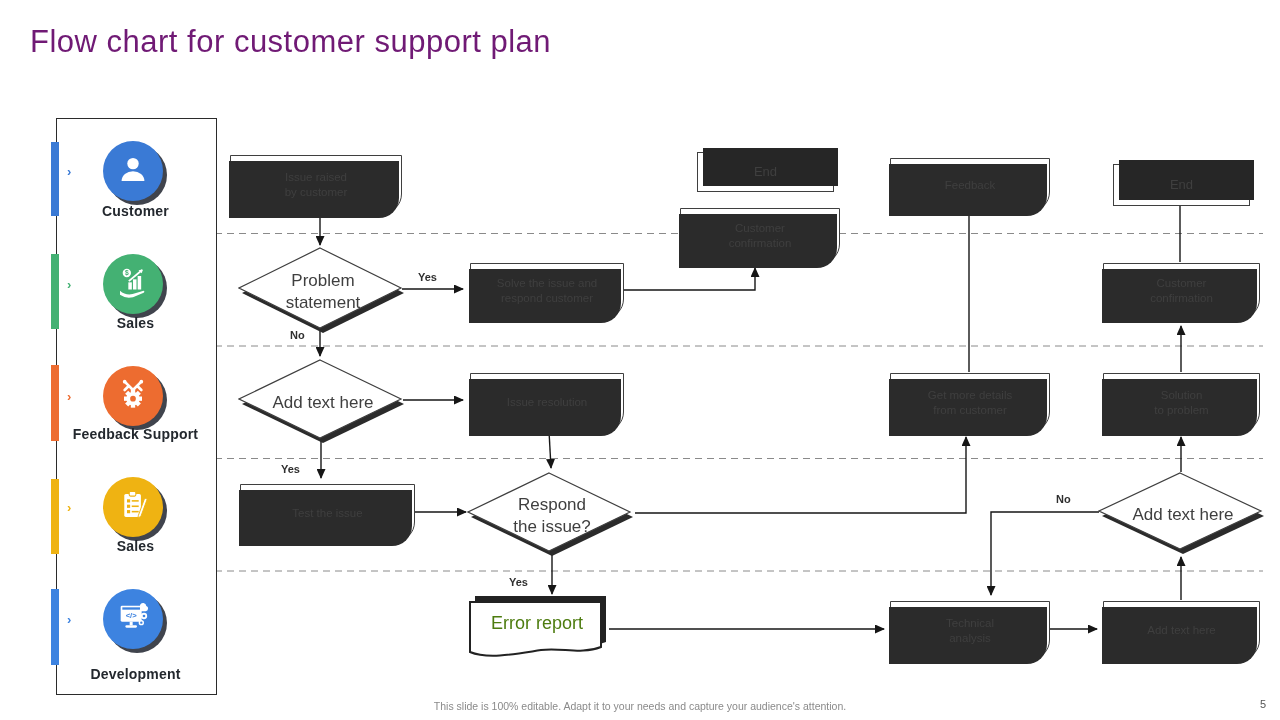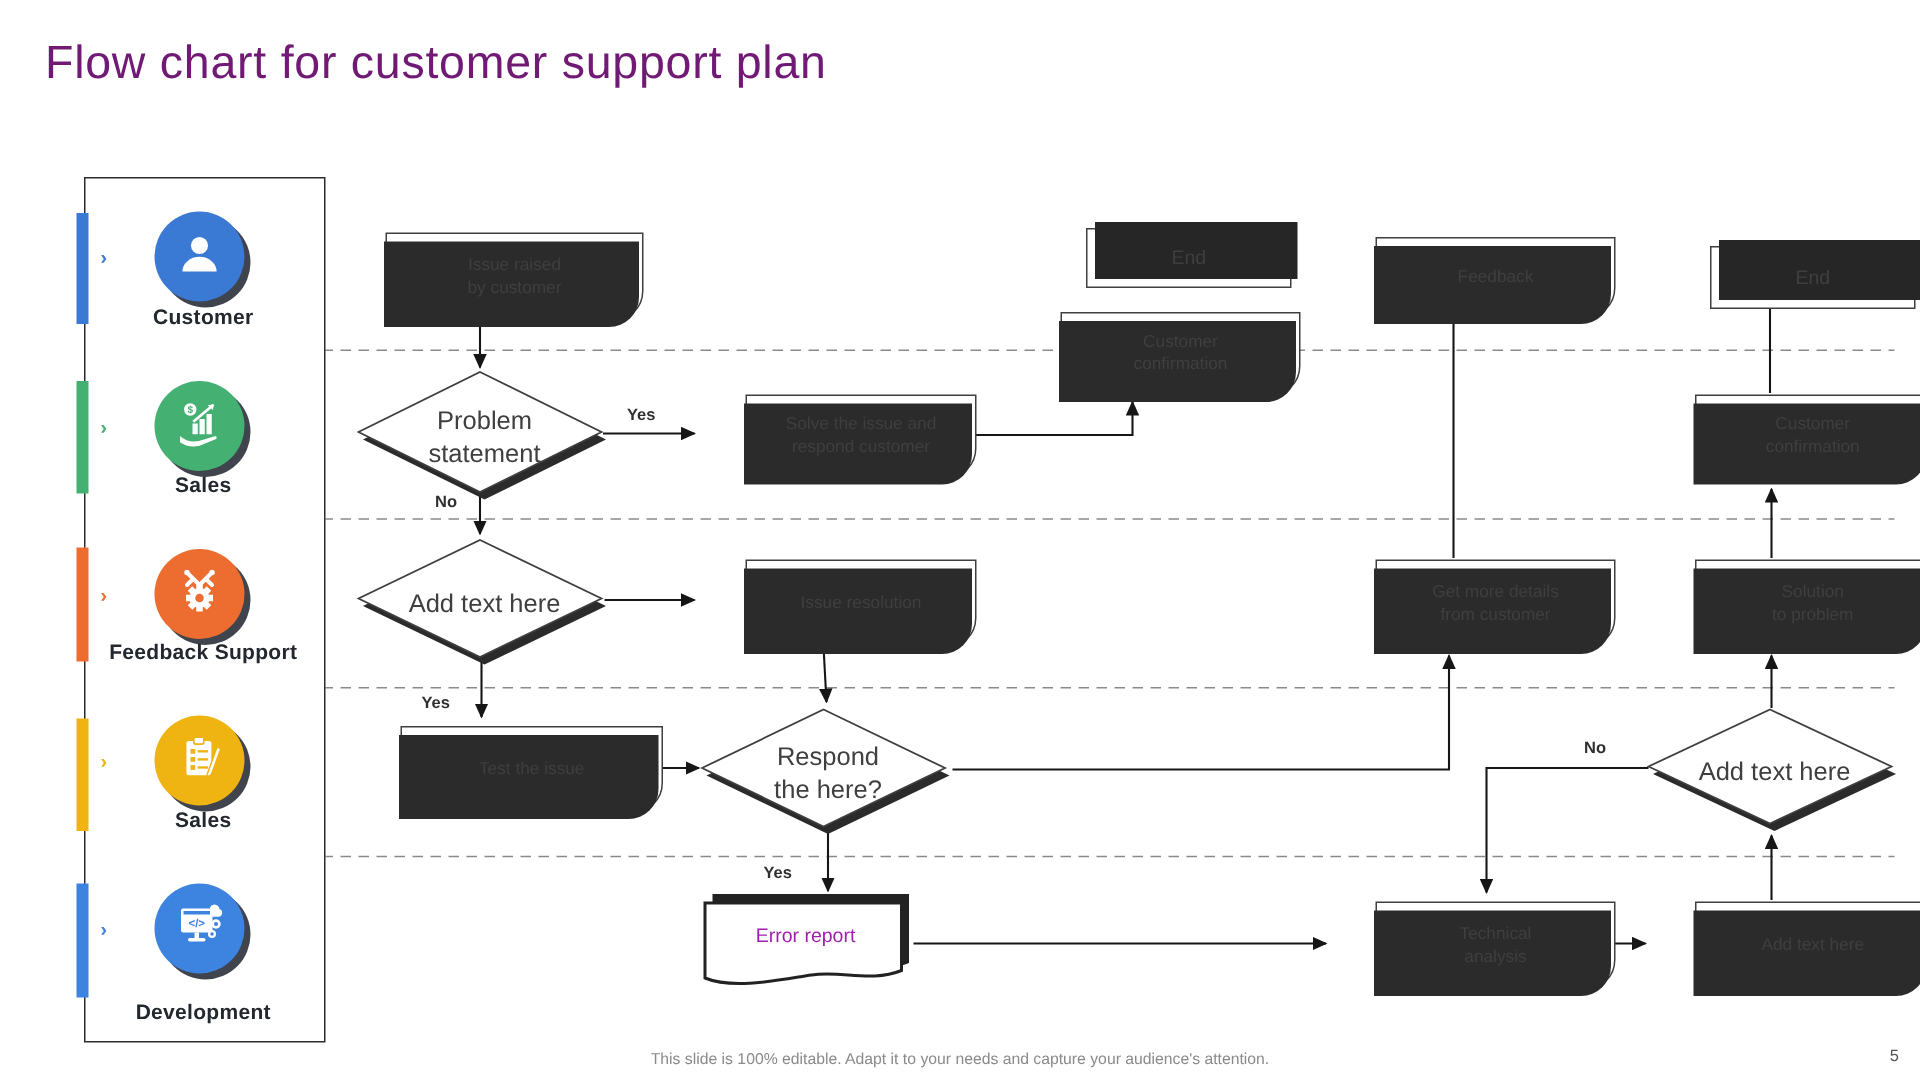--- a/index.html
+++ b/index.html
@@ -12,33 +12,33 @@
   .panel{position:absolute;left:56px;top:118px;width:159px;height:575px;border:1.3px solid #2b2b2b;background:#fff;z-index:3;}
   .lane-bar{position:absolute;left:51px;width:8px;z-index:4;}
   .lane-chevron{position:absolute;left:67px;width:12px;font-size:13px;font-weight:bold;z-index:4;}
   .lane-circle{position:absolute;width:60px;height:60px;border-radius:50%;z-index:4;
                box-shadow:4px 4px 0 rgba(38,42,52,.88);display:flex;align-items:center;justify-content:center;}
   .lane-label{position:absolute;left:56px;width:159px;text-align:center;font-size:14px;font-weight:bold;color:#23282e;z-index:4;letter-spacing:.2px;}
   
   svg.wires{position:absolute;left:0;top:0;z-index:1;}
   
   .node{position:absolute;background:#fff;border:1.2px solid #3f3f3f;display:flex;align-items:center;justify-content:center;
-        text-align:center;font-size:11.5px;line-height:1.3;color:#3f3f3f;white-space:pre-line;z-index:2;margin-left:27px;}
+        text-align:center;font-size:11.5px;line-height:1.3;color:#3f3f3f;white-space:pre-line;z-index:2;}
   .card{border-bottom-right-radius:20px;}
   .card::before{content:"";position:absolute;left:0;top:0;right:0;bottom:0;transform:translate(-2px,5px);
         background:#2b2b2b;border-bottom-right-radius:20px;z-index:-1;}
   .endbox{font-size:13px;}
   .endbox::before{content:"";position:absolute;left:0;top:0;right:0;bottom:0;transform:translate(5px,-5px);
         background:#262626;z-index:-1;}
   .dnode{position:absolute;z-index:2;}
   .dnode .dlabel{position:absolute;left:0;top:0;right:0;bottom:0;display:flex;align-items:center;justify-content:center;
         text-align:center;font-size:17px;line-height:1.3;color:#3f3f3f;white-space:pre-line;}
   .docwrap{position:absolute;z-index:2;}
   .docwrap .dlabel{position:absolute;left:0;top:10px;right:0;height:34px;display:flex;align-items:center;justify-content:center;
-        font-size:13px;color:#a21caf;}
+        font-size:18px;color:#4d7c0f;}
   .edge-label{position:absolute;font-size:11px;font-weight:bold;color:#2f2f2f;z-index:3;}
   
   .footer{position:absolute;left:0;right:0;top:700px;text-align:center;font-size:10.5px;color:#8a8a8a;}
   .pagenum{position:absolute;right:14px;top:698px;font-size:11px;color:#555;}
 </style>
 </head>
 <body>
 
 <div class="slide">
 
@@ -206,21 +206,21 @@
   <div class="node card" style="left:1103px;top:373px;width:155px;height:57px;">Solution
 to problem</div>
 
   <div class="node card" style="left:240px;top:484px;width:173px;height:56px;">Test the issue</div>
   <div class="dnode" style="left:467px;top:472px;width:170px;height:88px;">
     <svg width="170" height="88" viewBox="0 0 170 88">
       <polygon points="85,6 166,45 85,84 4,45" fill="#2b2b2b"></polygon>
       <polygon points="82,1 163,40 82,79 1,40" fill="#fff" stroke="#3f3f3f" stroke-width="1.2"></polygon>
     </svg>
     <div class="dlabel">Respond
-the here?</div>
+the issue?</div>
   </div>
   <div class="dnode" style="left:1098px;top:472px;width:170px;height:86px;">
     <svg width="170" height="86" viewBox="0 0 170 86">
       <polygon points="85,6 166,44 85,82 4,44" fill="#2b2b2b"></polygon>
       <polygon points="82,1 163,39 82,77 1,39" fill="#fff" stroke="#3f3f3f" stroke-width="1.2"></polygon>
     </svg>
     <div class="dlabel">Add text here</div>
   </div>
 
   <div class="docwrap" style="left:466px;top:596px;width:142px;height:66px;">

